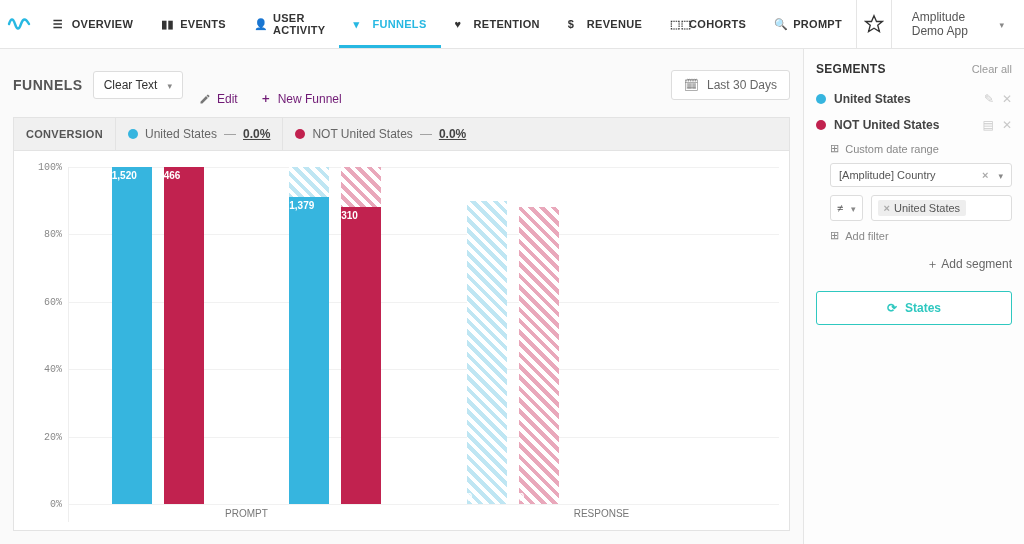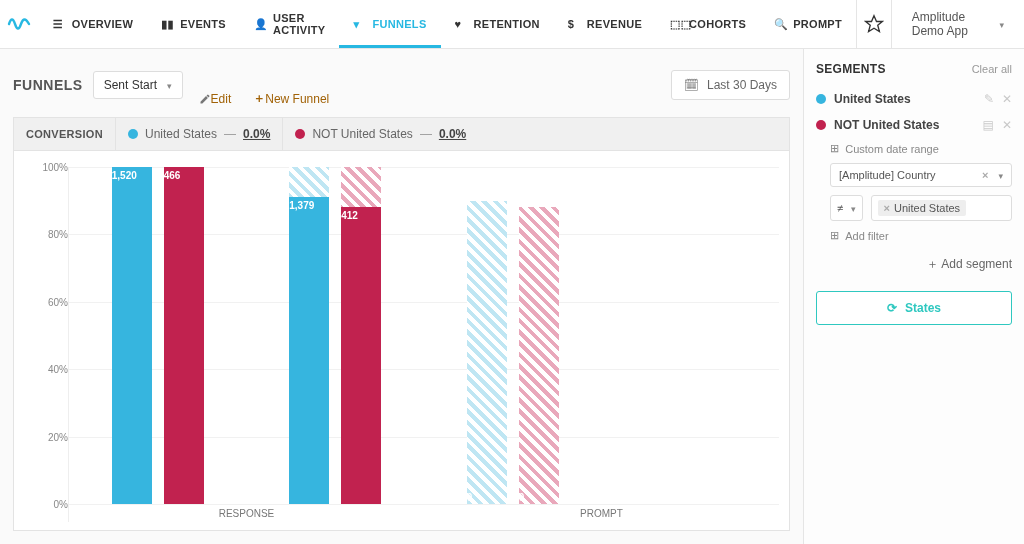--- a/index.html
+++ b/index.html
@@ -18,36 +18,36 @@
 
   
   .main { display: flex; height: calc(544px - 49px); }
   .content { flex: 1; border-right: 1px solid #e5e5e5; background: #fafafa; padding: 13px; display:flex; flex-direction:column; min-width:0;}
   .side { width: 220px; background: #fdfdfd; padding: 13px 12px; font-size: 12px; overflow:hidden;}
 
   
   .toolbar { display:flex; align-items:center; gap: 10px; margin-bottom: 10px;}
   .funnels-title { font-size: 14px; font-weight: 700; color: #555; letter-spacing:.5px;}
   .dropdown-btn { background:#fff; border:1px solid #ddd; border-radius:3px; padding:6px 10px; font-size:12px; display:flex; align-items:center; gap:6px; cursor:pointer;}
-  .tbtn { display:flex; align-items:center; font-size:12px; color:#a16207; cursor:pointer; padding:0 6px;margin-top:28px;}
+  .tbtn { display:flex; align-items:center; gap:6px; font-size:12px; color:#701a75; cursor:pointer; padding:0 6px;margin-top:28px;}
   .date-btn { margin-left:auto; background:#fff; border:1px solid #ddd; border-radius:3px; padding:7px 12px; font-size:12px; color:#666; display:flex; align-items:center; gap:8px; cursor:pointer;}
 
   
   .conv-bar { background:#f0f0f0; border:1px solid #e3e3e3; display:flex; align-items:center; font-size:12px;}
   .conv-label { padding:9px 12px; font-weight:700; color:#555; font-size:11px; letter-spacing:.3px;}
   .conv-seg { display:flex; align-items:center; gap:7px; padding:9px 12px; border-left:1px solid #e3e3e3; color:#666;}
   .dot { width:10px; height:10px; border-radius:50%; }
   .dash { color:#999; }
   .pct { font-weight:700; color:#444;text-decoration:underline;}
 
   
   .chart-wrap { background:#fff; border:1px solid #e3e3e3; border-top:none; flex:1; padding: 16px 10px 8px 10px; position:relative; min-height:0;}
   .chart { display:flex; height:100%; }
   .yaxis { width:44px; position:relative; }
-  .ylab { position:absolute; right:0; font-size:10px; color:#888; transform:translateY(-50%);}
+  .ylab { position:absolute; right:6px; font-size:10px; color:#888; transform:translateY(-50%);font-family:Liberation Mono, monospace;}
   .plot { flex:1; position:relative; border-left:1px solid #eee;}
   .gridline { position:absolute; left:0; right:0; border-top:1px solid #f1f1f1; }
   .groups { position:absolute; left:0; right:0; top:0; bottom:18px; display:flex; }
   .group { flex:1; display:flex; align-items:flex-end; justify-content:center; gap:12px; position:relative;}
   .bar { width:40px; position:relative; }
   .bar .fill { position:absolute; bottom:0; left:0; right:0; }
   .bar .bg   { position:absolute; bottom:0; left:0; right:0; }
   .bar .val { position:absolute; left:0; right:0; top:3px; text-align:left; font-size:10px; font-weight:700; color:#fff;}
   .xlabels { position:absolute; left:0; right:0; bottom:0; height:18px; display:flex;}
   .xlab { flex:1; text-align:center; font-size:10px; color:#777; padding-top:4px;}
@@ -131,21 +131,21 @@
       <span>Amplitude Demo App</span>
       <span class="caret"></span>
     </div>
 </div>
 
 <div class="main">
   <div class="content">
     <div class="toolbar">
       <span class="funnels-title">FUNNELS</span>
       <div class="dropdown-btn">
-          <span>Sent Start</span>
+          <span>Clear Text</span>
           <span class="caret"></span>
         </div>
       <div class="tbtn">
         <svg class="ic" viewBox="0 0 24 24" fill="#777">
             <path d="M3 17.25V21h3.75L17.81 9.94l-3.75-3.75L3 17.25zM20.71 7.04a1 1 0 0 0 0-1.41l-2.34-2.34a1 1 0 0 0-1.41 0l-1.83 1.83 3.75 3.75 1.83-1.83z"></path>
           </svg>
         <span>Edit</span>
       </div>
       <div class="tbtn">
         <span style="font-weight:900;">＋</span>
@@ -205,21 +205,21 @@
               </div>
               <div class="group">
                 <div class="bar" style="height: 100%;">
                   <div class="bg hatch-blue" style="height: 100%;"></div>
                   <div class="fill solid-blue" style="height: 91%;"></div>
                   <div class="val" style="top: 9%; transform: translateY(3px);">1,379</div>
                 </div>
                 <div class="bar" style="height: 100%;">
                   <div class="bg hatch-red" style="height: 100%;"></div>
                   <div class="fill solid-red" style="height: 88%;"></div>
-                  <div class="val" style="top: 12%; transform: translateY(3px);">412</div>
+                  <div class="val" style="top: 12%; transform: translateY(3px);">310</div>
                 </div>
               </div>
               <div class="group">
                 <div class="bar" style="height: 90%;">
                   <div class="bg hatch-blue" style="height: 100%;"></div>
                   <div class="val" style="top: calc(100% - 12px);">0</div>
                 </div>
                 <div class="bar" style="height: 88%;">
                   <div class="bg hatch-red" style="height: 100%;"></div>
                   <div class="val" style="top: calc(100% - 12px);">0</div>
@@ -228,22 +228,22 @@
               <div class="group">
                 <div class="bar" style="height: 0%;">
                   <div class="bg hatch-blue" style="height: 100%;"></div>
                 </div>
                 <div class="bar" style="height: 0%;">
                   <div class="bg hatch-red" style="height: 100%;"></div>
                 </div>
               </div>
             </div>
             <div class="xlabels">
+              <div class="xlab">PROMPT</div>
               <div class="xlab">RESPONSE</div>
-              <div class="xlab">PROMPT</div>
             </div>
           </div>
         </div>
     </div>
   </div>
 
   <div class="side">
     <div class="side-row">
       <span class="seg-title">SEGMENTS</span>
       <span class="clear">Clear all</span>

